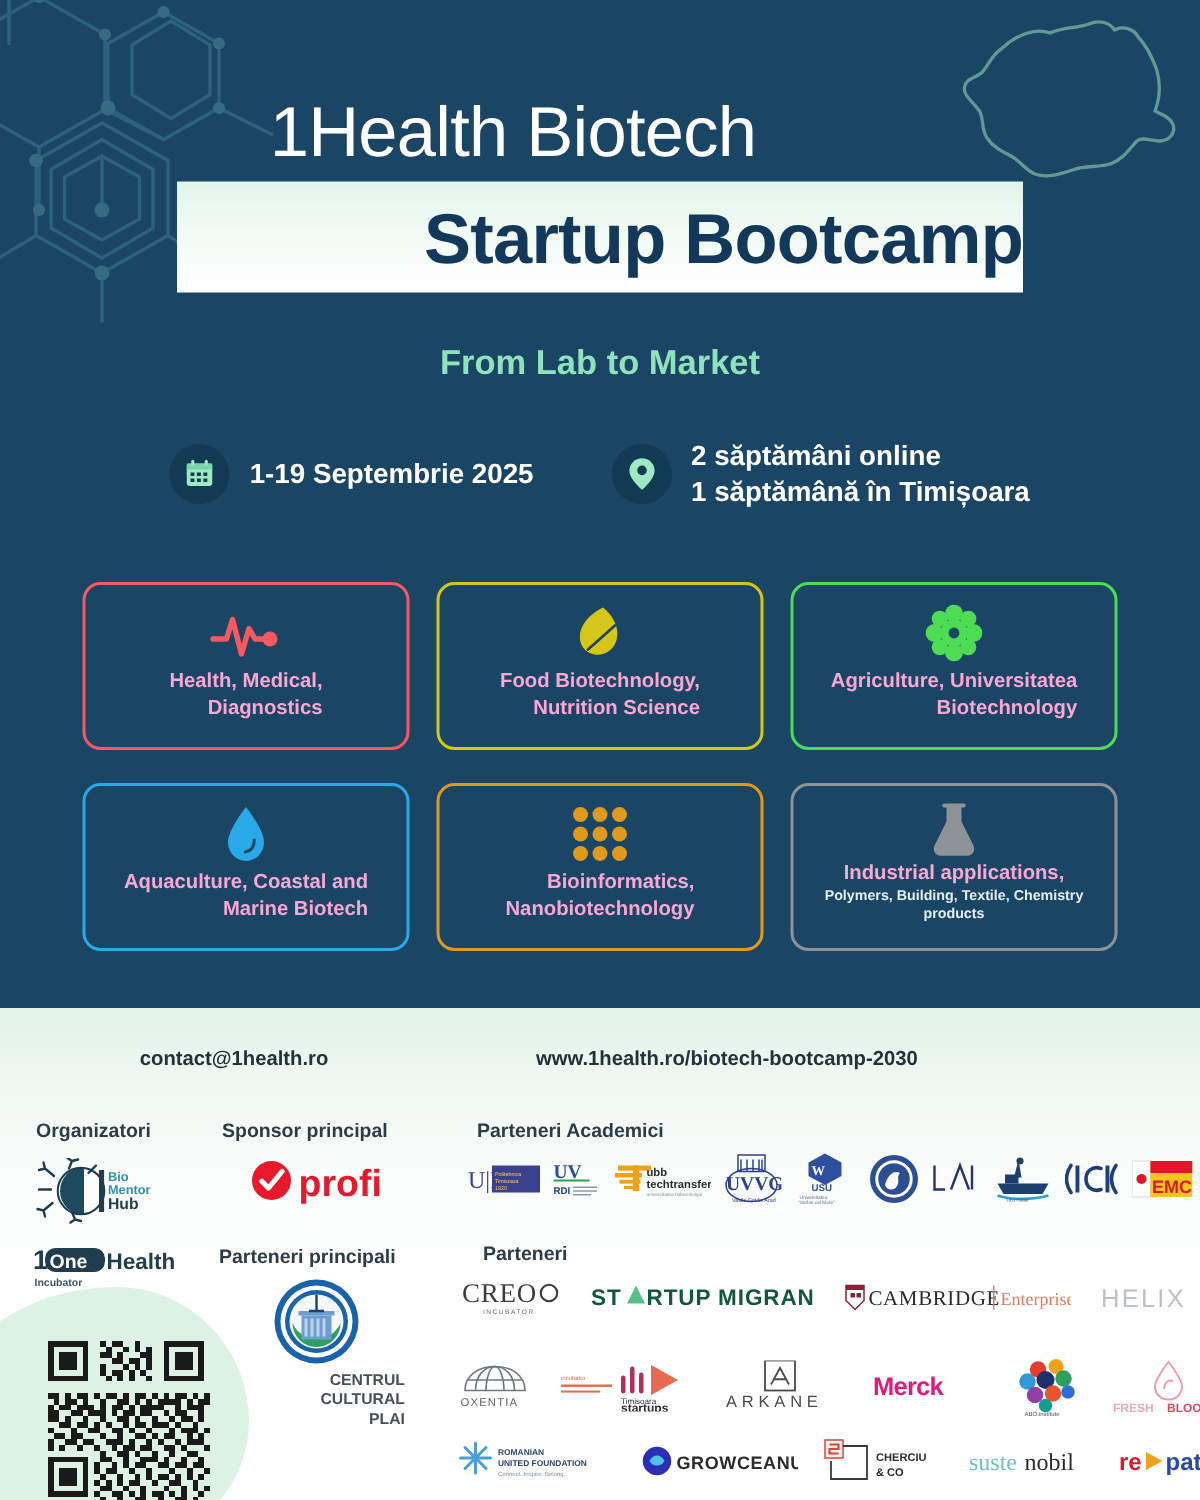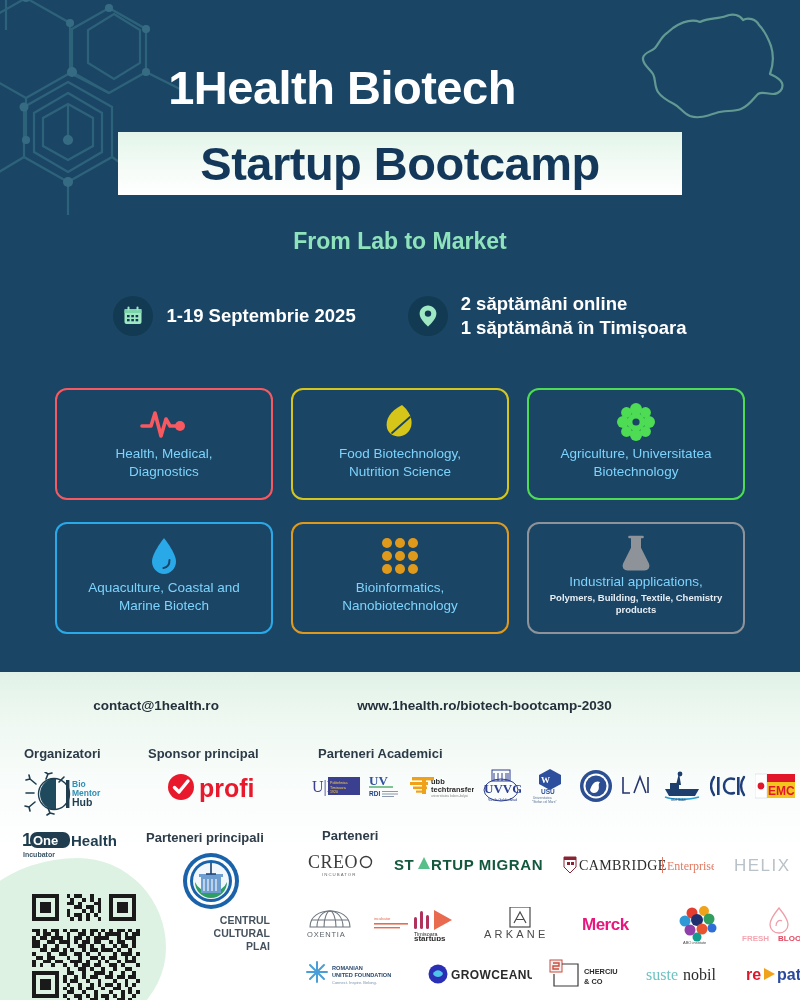--- a/index.html
+++ b/index.html
@@ -17,26 +17,26 @@
     width: 800px; height: 672px;
     background: #1b4565;
     overflow: hidden;
   }
   .hexdeco { position: absolute; left: -18px; top: -10px; width: 240px; height: 260px; opacity: .55; }
   .mapdeco { position: absolute; right: 8px; top: 6px; width: 152px; height: 130px; opacity: .85; }
 
   .title1 {
     position: absolute; left: 0; top: 60px; width: 684px;
     text-align: center; color: #ffffff;
-    font-size: 47px; font-weight: 700; letter-spacing: -0.5px;
+    font-size: 47px; font-weight: 400; letter-spacing: -0.5px;
   }
   .title2wrap {
-    position: absolute; left: 118px; top: 132px; width: 564px; height: 63px;
+    position: absolute; left: 118px; top: 121px; width: 564px; height: 74px;
     background: linear-gradient(180deg,#e2f5e9 0%, #f4fbf6 55%, #ffffff 100%);
-    display: flex; align-items: center; justify-content: center;
+    display: flex; align-items: center; justify-content: flex-end;
   }
   .title2 {
     color: #13385a; font-size: 47px; font-weight: 700; letter-spacing: -0.5px;
     line-height: 1;
   }
   .tagline {
     position: absolute; left: 0; top: 228px; width: 800px; text-align: center;
     color: #8fe3bc; font-size: 23px; font-weight: 700;
   }
 
@@ -53,21 +53,21 @@
   .cards {
     position: absolute; left: 55px; top: 388px; width: 690px;
     display: grid; grid-template-columns: repeat(3, 1fr); gap: 22px 18px;
   }
   .card {
     height: 112px; border-radius: 12px; border: 2.5px solid #888;
     background: #1b4565; display: flex; flex-direction: column;
     align-items: center; justify-content: flex-start; padding: 11px 8px 9px;
   }
   .cardicon { height: 42px; display: flex; align-items: center; justify-content: center; margin-bottom: 2px; }
-  .cardlabel { color: #7dd3fc; font-size: 13.5px; font-weight: 400; text-align: center; line-height: 1.32; white-space: pre-line; }
+  .cardlabel { color: #f9a8d4; font-size: 13.5px; font-weight: 700; text-align: right; line-height: 1.32; white-space: pre-line; }
   .cardsub { color: #e6eef5; font-size: 9.5px; font-weight: 700; text-align: center; line-height: 1.25; white-space: pre-line; margin-top: 1px; }
 
   
   .footer {
     position: absolute; left: 0; top: 672px; width: 800px; height: 328px;
     background: linear-gradient(180deg, #e1f2e8 0%, #eef8f1 14%, #f8fcfa 32%, #ffffff 55%, #ffffff 100%);
   }
   .contactrow { position: absolute; top: 26px; left: 0; width: 657px; display: flex; }
   .contact-email { width: 380px; text-align: center; color: #24303a; font-size: 13.5px; font-weight: 600; }
   .contact-web { width: 420px; text-align: center; color: #24303a; font-size: 13.5px; font-weight: 600; }

